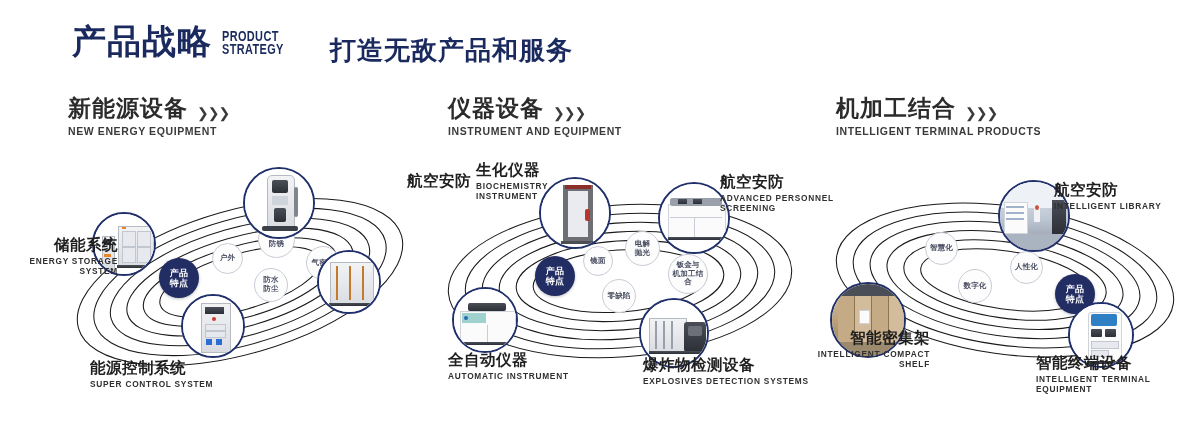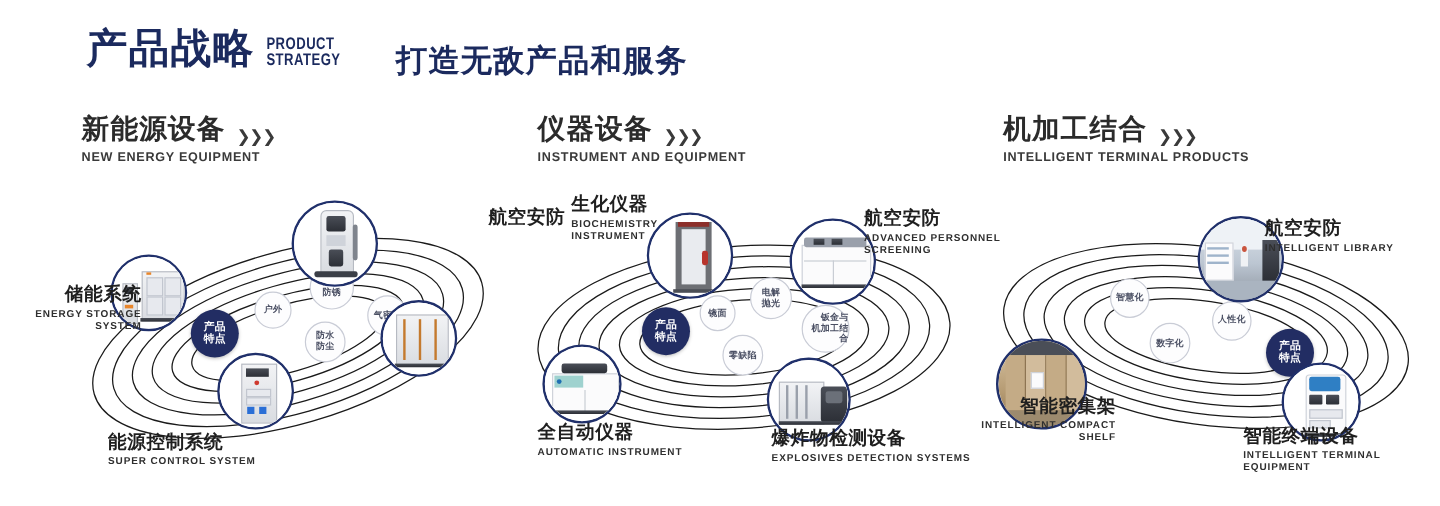--- a/index.html
+++ b/index.html
@@ -223,21 +223,21 @@
         <ellipse cx="200" cy="126" rx="104" ry="40" transform="rotate(-4 200 126)"></ellipse>
         <ellipse cx="200" cy="126" rx="87" ry="31" transform="rotate(-4 200 126)"></ellipse>
       </g>
     </svg>
 
     <div class="feat core" style="left: 115px; top: 101px; width: 40px; height: 40px; white-space: pre-line;">产品
 特点</div>
     <div class="feat" style="left:163px;top:91px;width:30px;height:30px;">镜面</div>
     <div class="feat" style="left: 205px; top: 76px; width: 35px; height: 35px; white-space: pre-line;">电解
 抛光</div>
-    <div class="feat" style="left: 248px; top: 99px; width: 40px; height: 40px; white-space: pre-line; text-align: right;">钣金与
+    <div class="feat" style="left: 248px; top: 99px; width: 40px; height: 40px; white-space: pre-line;">钣金与
 机加工结合</div>
     <div class="feat" style="left:182px;top:124px;width:34px;height:34px;">零缺陷</div>
 
     <div class="node" style="left:119px;top:22px;width:72px;height:72px;">
       <div class="art">
         <i style="left:22px;top:6px;width:30px;height:58px;background:#6d6f74;"></i>
         <i style="left:27px;top:12px;width:20px;height:46px;background:#e9ebef;"></i>
         <i style="left:24px;top:6px;width:26px;height:4px;background:#8c2f2a;"></i>
         <i style="left:44px;top:30px;width:5px;height:12px;background:#b8342c;border-radius:2px;"></i>
         <i style="left:20px;top:62px;width:34px;height:3px;background:#4b4e55;"></i>

